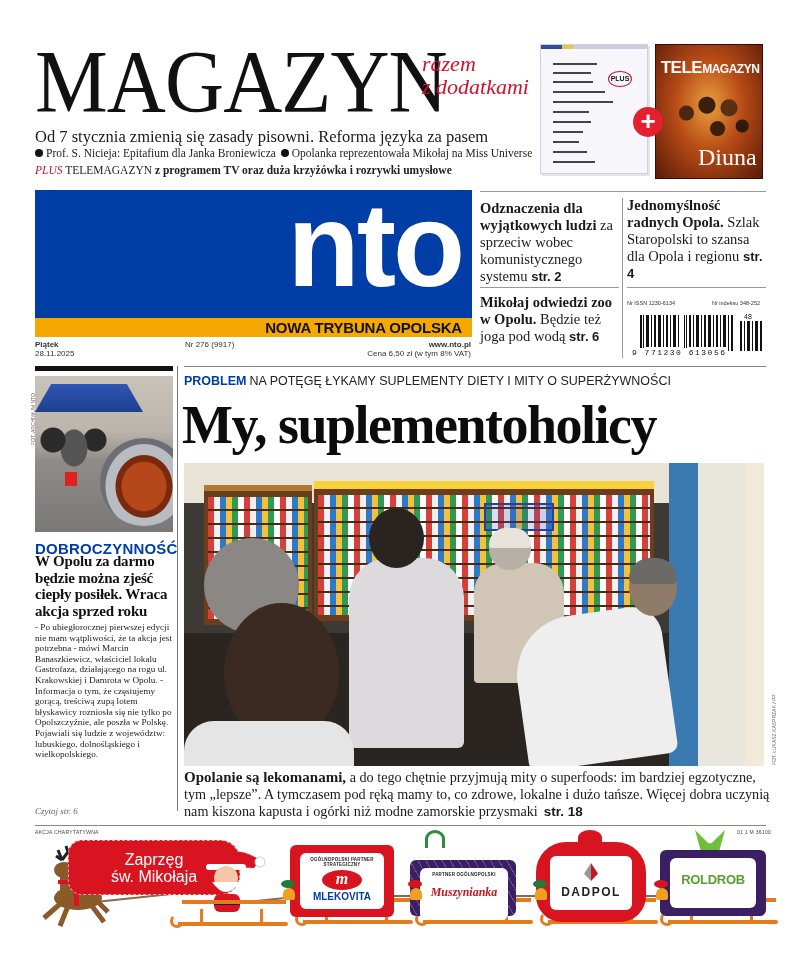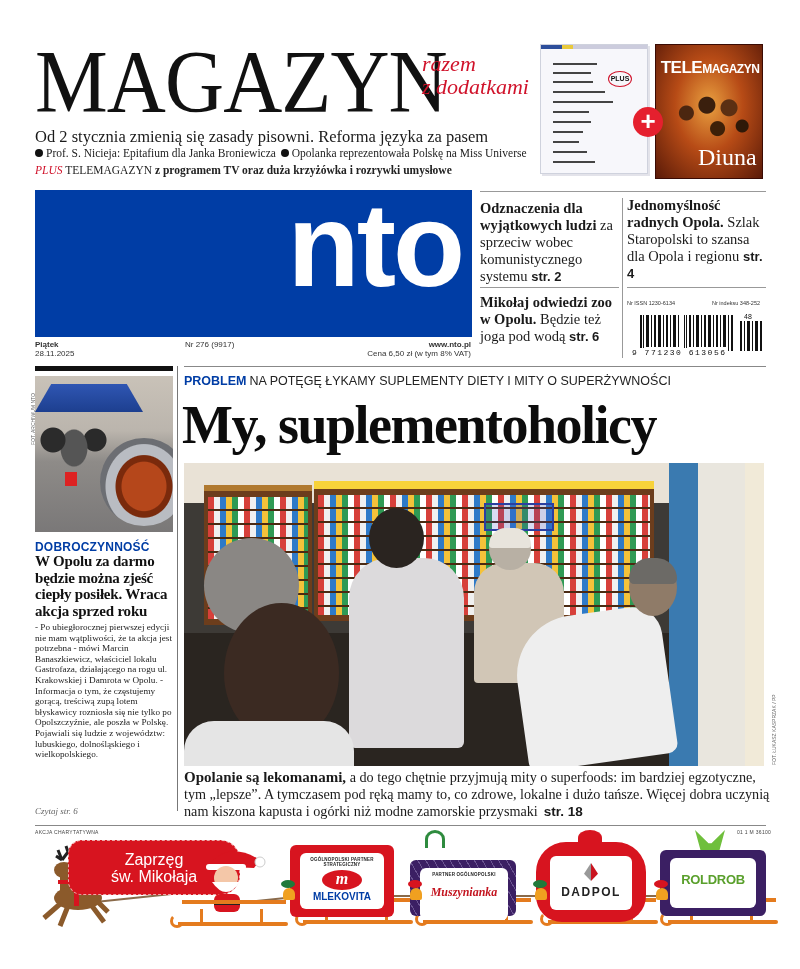--- a/index.html
+++ b/index.html
@@ -126,21 +126,21 @@
     background: linear-gradient(180deg,#2f56b3,#1d3f8f); clip-path: polygon(15% 0,85% 0,100% 100%,0 100%); }
   .left-photo .people { position: absolute; left: 4px; top: 40px; width: 70px; height: 80px;
     background: radial-gradient(ellipse at 20% 30%, #2b2b2b 0 12px, transparent 13px),
                 radial-gradient(ellipse at 50% 40%, #555 0 13px, transparent 14px),
                 radial-gradient(ellipse at 80% 30%, #2a2a2a 0 11px, transparent 12px); }
   .left-photo .bag { position: absolute; left: 30px; top: 96px; width: 12px; height: 14px; background: #d22; }
   .left-photo .pot { position: absolute; left: 65px; top: 62px; width: 88px; height: 88px; border-radius: 50%;
     background: radial-gradient(ellipse at 50% 55%, #b5471b 0 22px, #7a2a0c 23px 28px, #b9bcc2 29px 38px, #6c6e73 39px); }
   .photo-credit-left { left: 30px; top: 445px; font-family: "Liberation Sans", sans-serif; font-size: 5px; color: #666;
     transform: rotate(-90deg); transform-origin: left top; white-space: nowrap; }
-  .kicker-left { left: 35px; top: 540px; font-family: "Liberation Sans", sans-serif; font-weight: bold; font-size: 12px; color: #003da5; letter-spacing: 0.2px; }
+  .kicker-left { left: 35px; top: 540px; font-family: "Liberation Sans", sans-serif; font-weight: bold; font-size: 15px; color: #003da5; letter-spacing: 0.2px; }
   .head-left { left: 35px; top: 553px; width: 140px; font-family: "Liberation Serif", serif; font-weight: bold; font-size: 15px; line-height: 16.5px; color: #111; letter-spacing: -0.2px; }
   .body-left { left: 35px; top: 622px; width: 140px; font-family: "Liberation Serif", serif; font-size: 9.2px; line-height: 10.6px; color: #222; text-align: left; }
   .body-left p { margin: 0; }
   .read-left { left: 35px; top: 806px; font-style: italic; font-size: 9px; color: #666; }
   .col-divider { left: 177px; top: 366px; width: 1px; height: 445px; background: #777; }
 
   
   .main-rule { left: 184px; top: 366px; width: 582px; height: 1px; background: #888; }
   .kicker-main { left: 184px; top: 374px; font-family: "Liberation Sans", sans-serif; font-size: 12.5px; color: #222; white-space: nowrap; }
   .kicker-main .tag { color: #003da5; font-weight: bold; margin-right: 3px; }
@@ -227,24 +227,24 @@
   .rope { position: absolute; height: 1.5px; background: #8a6a4a; }
 </style>
 </head>
 <body>
 
 <div class="abs mag-title">MAGAZYN</div>
 <div class="abs mag-sub">
   <div>razem</div>
   <div>z dodatkami</div>
 </div>
-<div class="abs mag-lead">Od 2 stycznia zmienią się zasady pisowni. Reforma języka za pasem</div>
+<div class="abs mag-lead">Od 7 stycznia zmienią się zasady pisowni. Reforma języka za pasem</div>
 <div class="abs mag-bullets">
   <span class="dot"></span><span>Prof. S. Nicieja: Epitafium dla Janka Broniewicza</span>
-  <span class="dot" style="margin-left:2px"></span><span>Opolanka reprezentowała Polskę na Miss Universe</span>
+  <span class="dot" style="margin-left:2px"></span><span>Opolanka reprezentowała Mikołaj na Miss Universe</span>
 </div>
 <div class="abs mag-plus">
   <span class="plus">PLUS</span>
   <span>TELEMAGAZYN</span>
   <span class="bold">z programem TV oraz duża krzyżówka i rozrywki umysłowe</span>
 </div>
 
 <div class="abs promo-paper">
   <div class="topbar"></div>
   <div class="line" style="top:18px;width:44px"></div>
@@ -264,20 +264,23 @@
   <div class="tm-title">
     <span>TELE</span><span class="small">MAGAZYN</span>
   </div>
   <div class="faces"></div>
   <div class="diuna">Diuna</div>
 </div>
 <div class="abs promo-plus">+</div>
 
 <div class="abs masthead">
   <div class="mast-nto">nto</div>
+  <div class="mast-band">
+    <span>NOWA TRYBUNA OPOLSKA</span>
+  </div>
 </div>
 <div class="abs mast-meta meta-day">Piątek</div>
 <div class="abs mast-meta meta-date">28.11.2025</div>
 <div class="abs mast-meta meta-nr">Nr 276 (9917)</div>
 <div class="abs mast-meta meta-www">www.nto.pl</div>
 <div class="abs mast-meta meta-price">Cena 6,50 zł (w tym 8% VAT)</div>
 
 <div class="abs rule" style="left:480px;top:191px;width:286px"></div>
 <div class="abs vrule"></div>
 <div class="abs teaser t1">

